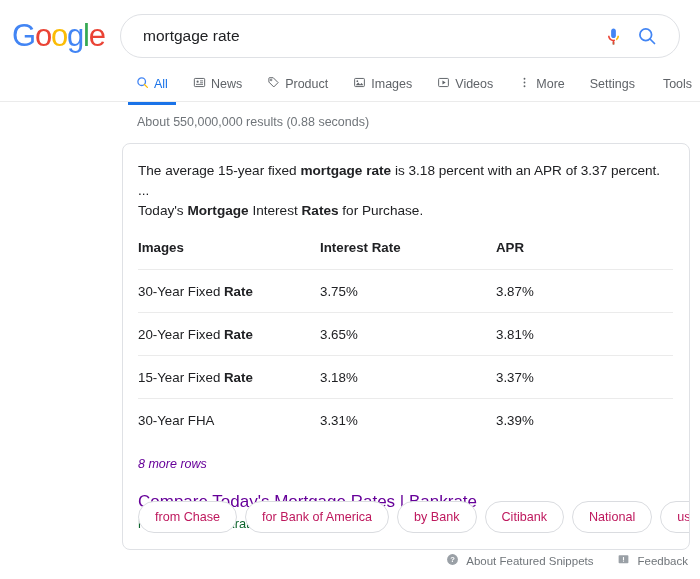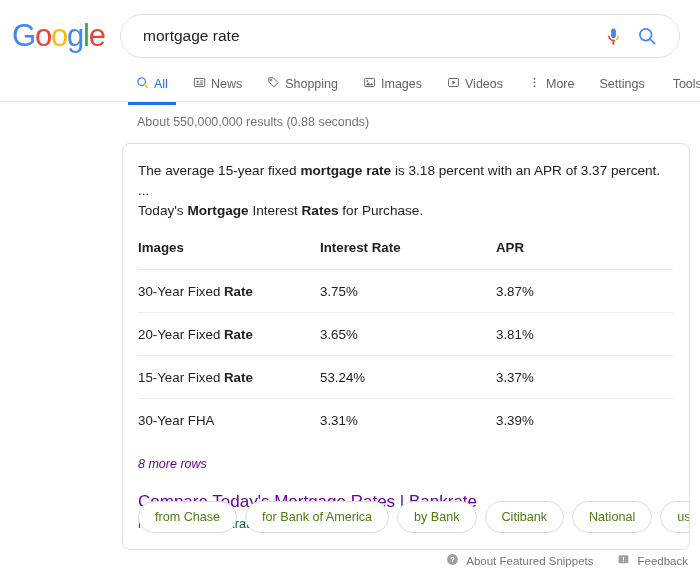--- a/index.html
+++ b/index.html
@@ -237,21 +237,21 @@
   .chip {
     display: inline-flex;
     align-items: center;
     justify-content: center;
     height: 30px;
     padding: 0 16px;
     border: 1px solid #dadce0;
     border-radius: 16px;
     background: #fff;
     font-size: 12.6px;
-    color: #4d7c0f;
+    color: #be185d;
     cursor: pointer;
     flex: 0 0 auto;
   }
 
   
   .snippet-footer {
     position: absolute;
     right: 12px;
     top: 553px;
     display: flex;
@@ -324,21 +324,21 @@
       <span>News</span>
     </div>
 
     <div class="nav-item">
       <span>
         <svg width="13" height="13" viewBox="0 0 24 24">
           <path fill="none" stroke="#5f6368" stroke-width="1.8" d="M3.5 11.2V4.2a1 1 0 0 1 1-1h7l9 9-8 8-9-9z"></path>
           <circle cx="7.6" cy="7.3" r="1.5" fill="none" stroke="#5f6368" stroke-width="1.6"></circle>
         </svg>
       </span>
-      <span>Shopping</span>
+      <span>Product</span>
     </div>
 
     <div class="nav-item">
       <span>
         <svg width="13" height="13" viewBox="0 0 24 24">
           <rect x="3" y="4.5" width="18" height="15" rx="1.6" fill="none" stroke="#5f6368" stroke-width="1.8"></rect>
           <circle cx="8" cy="9.5" r="1.6" fill="#5f6368"></circle>
           <path d="M5 17l4.5-5 3.5 3.6 3-2.6L19 17z" fill="#5f6368"></path>
         </svg>
       </span>
@@ -399,21 +399,21 @@
           <td>3.75%</td>
           <td>3.87%</td>
         </tr>
         <tr>
           <td><span>20-Year Fixed </span><b>Rate</b></td>
           <td>3.65%</td>
           <td>3.81%</td>
         </tr>
         <tr>
           <td><span>15-Year Fixed </span><b>Rate</b></td>
-          <td>53.24%</td>
+          <td>3.18%</td>
           <td>3.37%</td>
         </tr>
         <tr>
           <td><span>30-Year FHA</span><b></b></td>
           <td>3.31%</td>
           <td>3.39%</td>
         </tr>
       </tbody>
     </table>
 

